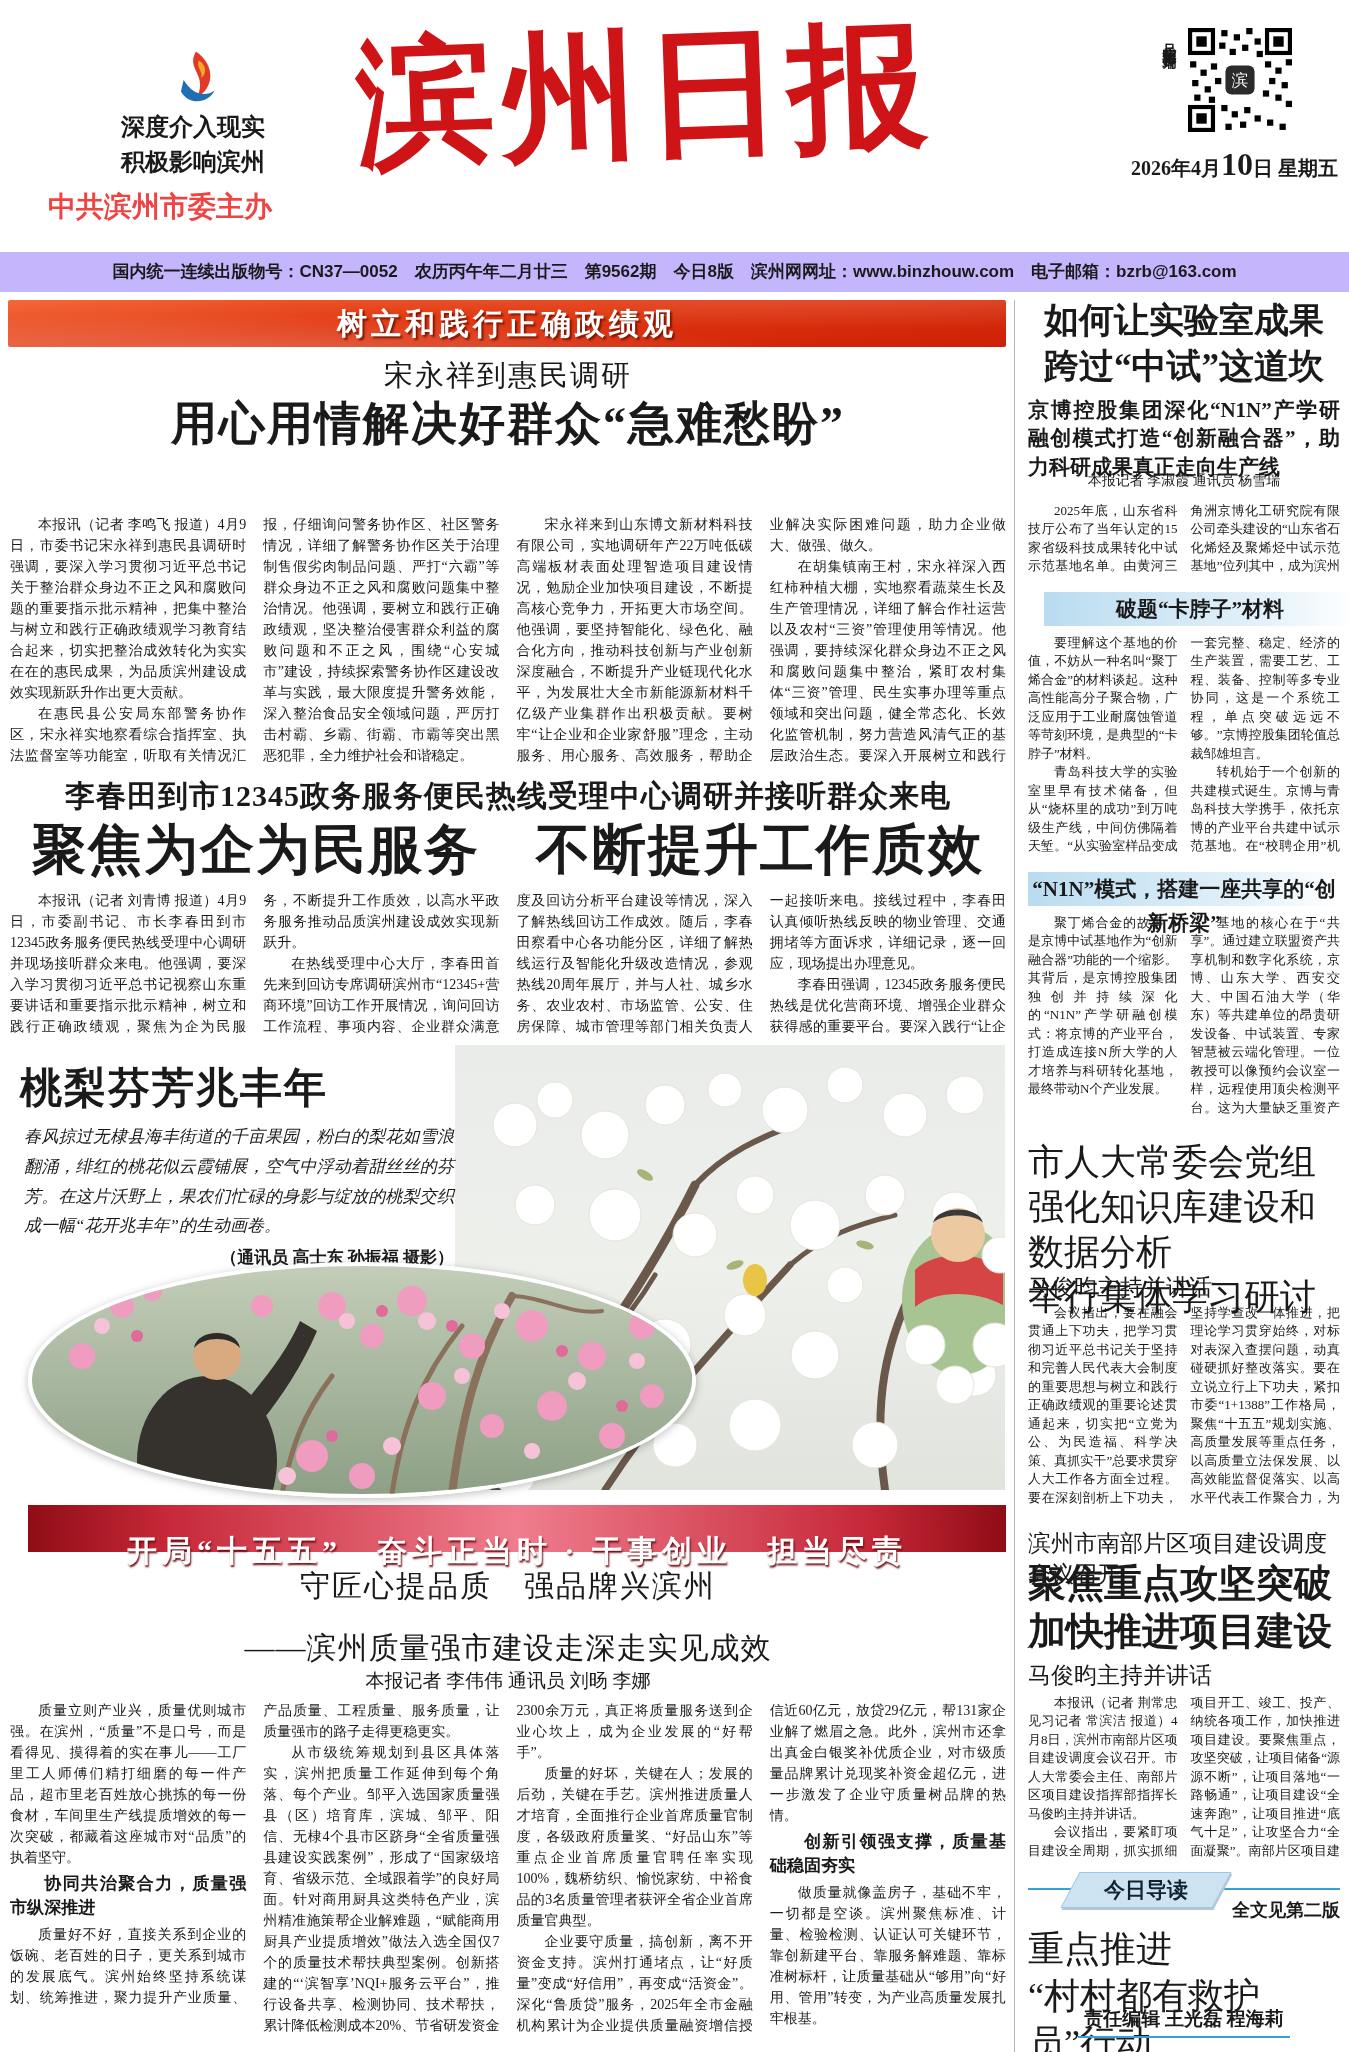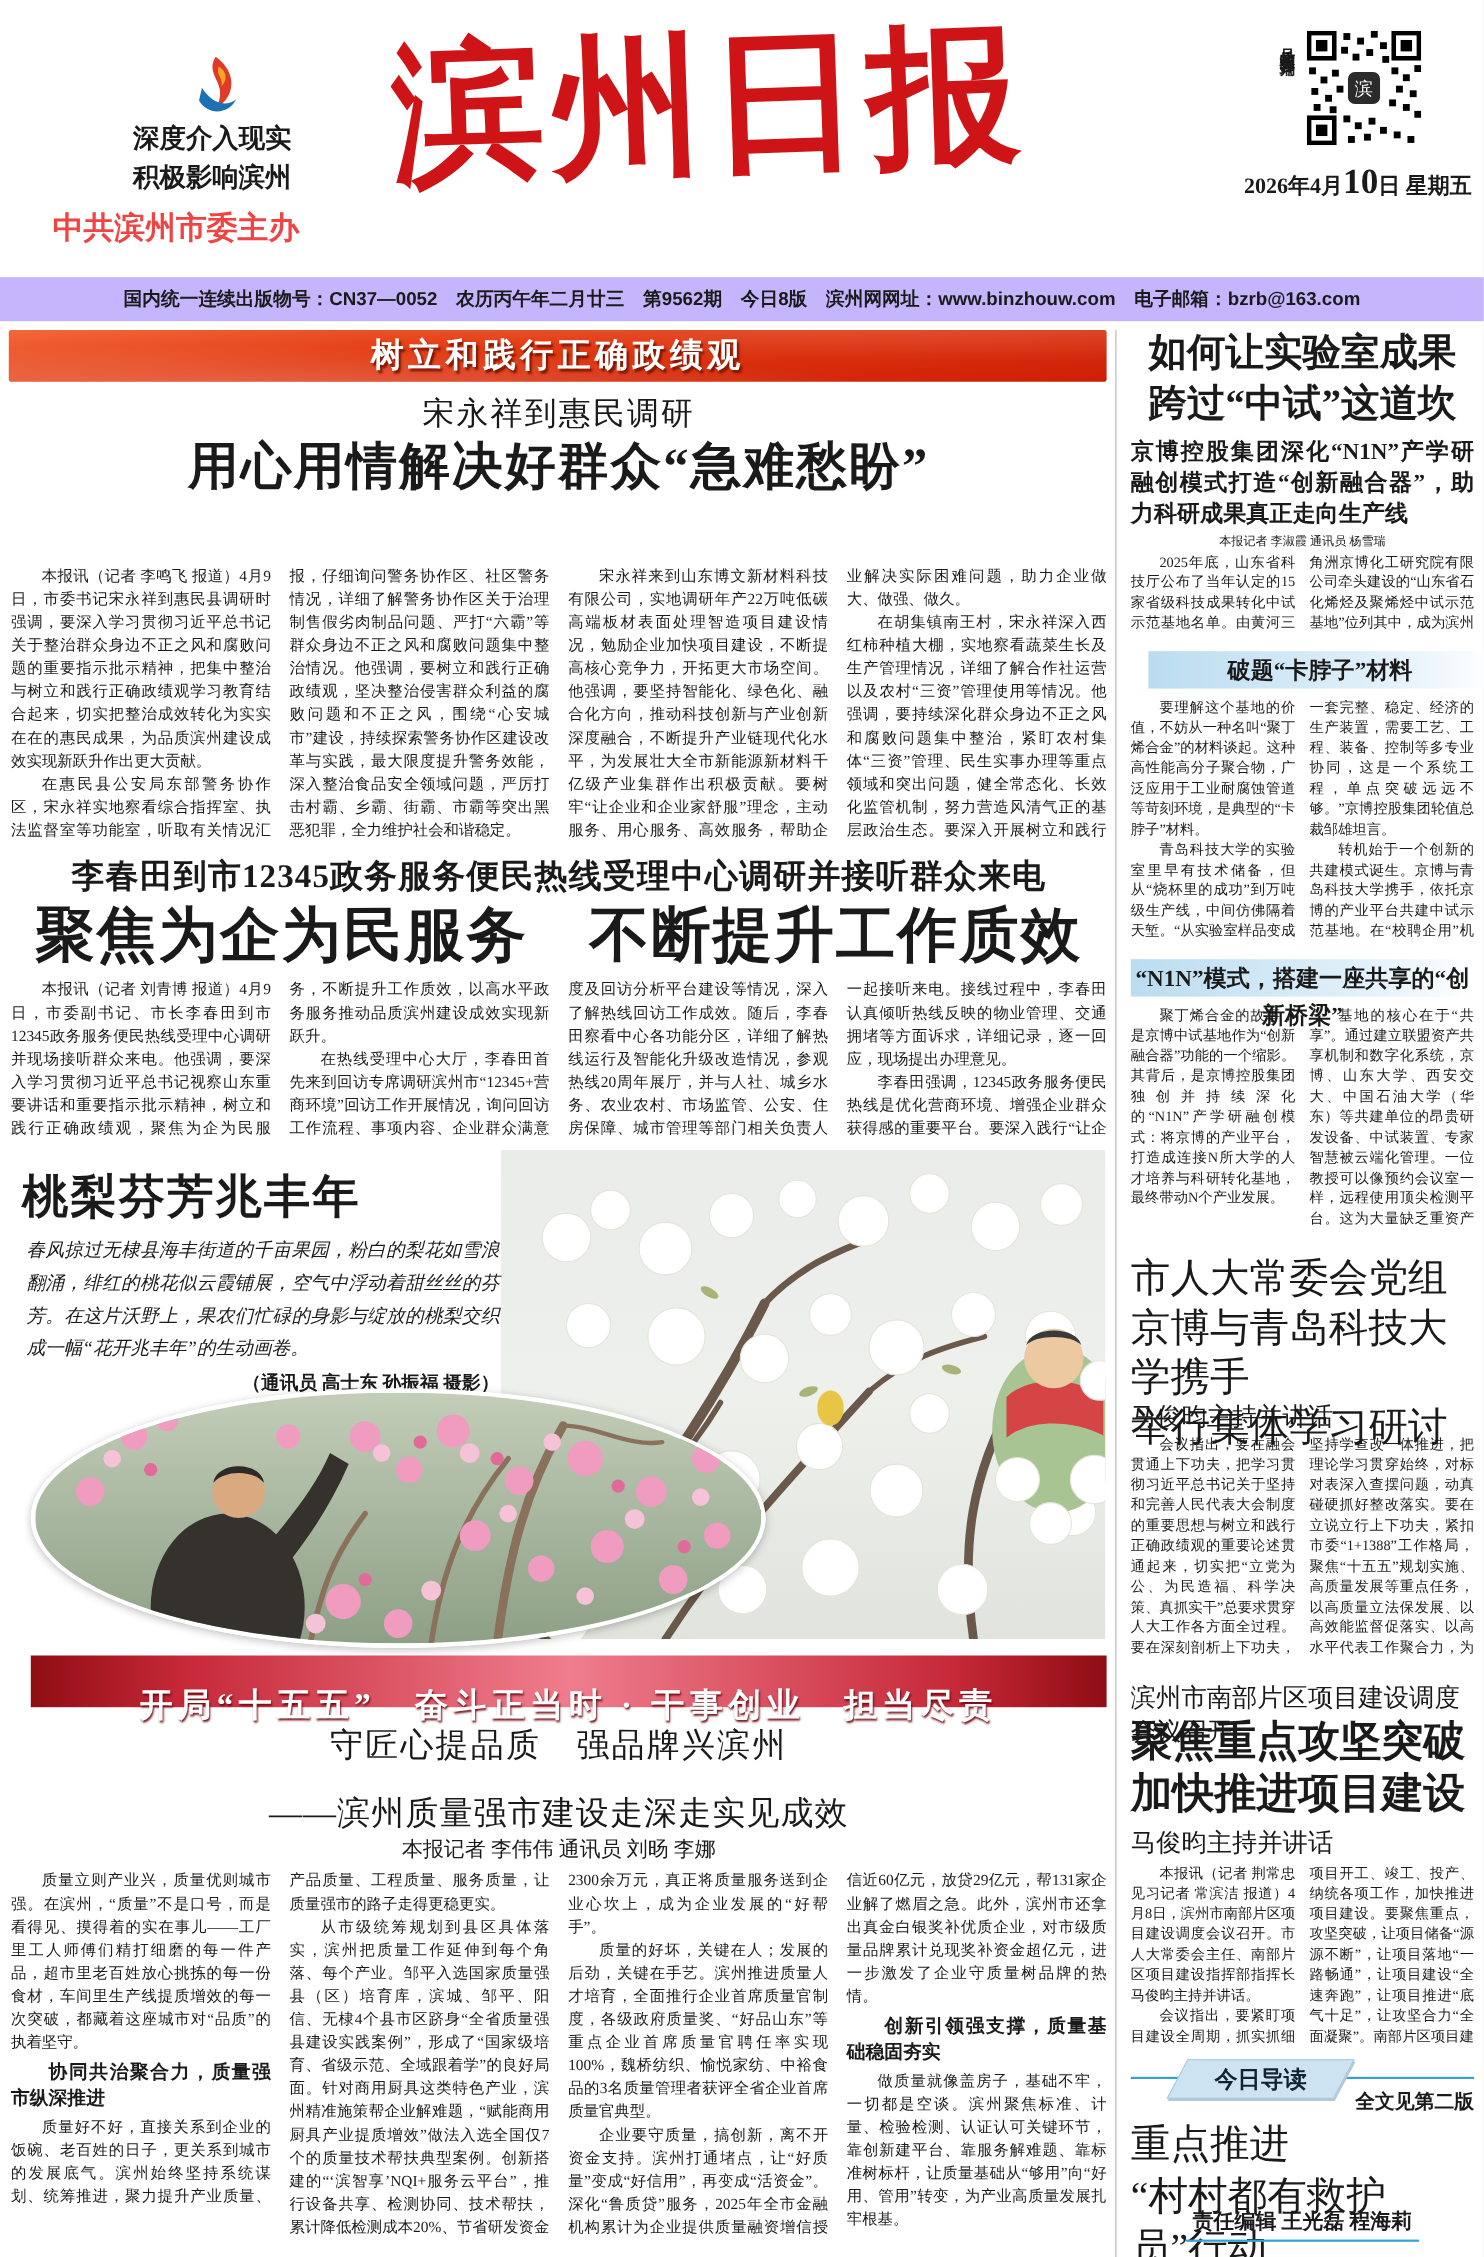--- a/index.html
+++ b/index.html
@@ -51,21 +51,21 @@
       font-weight:bold;letter-spacing:5px;text-shadow:1px 2px 2px #6d0a12;margin-top:22px;}
   .headline3{left:10px;top:1566px;width:996px;text-align:center;font-size:30px;font-weight:normal;letter-spacing:2px;}
   .subtitle3{left:10px;top:1628px;width:996px;text-align:center;font-size:30px;letter-spacing:1px;}
   .byline3{left:10px;top:1668px;width:996px;text-align:center;font-size:19px;}
   .body3{left:10px;top:1700px;width:996px;height:344px;}
   
   .vdivider{left:1014px;top:300px;width:1px;height:1752px;background:#b5b5b5;}
   .rrail{left:1028px;width:312px;}
   .r-headline1{top:298px;text-align:center;font-size:35px;font-weight:bold;line-height:1.3;}
   .r-subtitle1{top:396px;font-size:21px;font-weight:bold;line-height:1.35;text-align:justify;}
-  .r-byline1{top:484px;text-align:center;font-size:11px;}
+  .r-byline1{top:472px;text-align:center;font-size:14px;}
   .r-intro{top:502px;height:84px;}
   .subhead-bar{height:34px;line-height:34px;text-align:center;font-size:21px;font-weight:bold;
       background:linear-gradient(90deg,#badcf0 0%,#e3f1fa 70%,#ffffff 100%);}
   .r-sub1{top:592px;width:312px;margin-left:16px;}
   .r-sec1{top:634px;height:232px;}
   .r-sub2{top:872px;width:312px;}
   .r-sec2{top:914px;height:218px;}
   .r-npc-headline{top:1140px;font-size:36px;line-height:1.25;font-weight:500;}
   .r-npc-speaker{top:1272px;font-size:23px;}
   .r-npc-body{top:1304px;height:212px;}
@@ -357,21 +357,21 @@
       <p>转机始于一个创新的共建模式诞生。京博与青岛科技大学携手，依托京博的产业平台共建中试示范基地。在“校聘企用”机制下，高校教授的科研智慧深度融入产业攻关，企业的中试资源也向高校团队全面开放。在京博基地的智慧化中试车间里，各种反应、分离模块像乐高积木一样灵活组合，针对聚丁烯合金的特性进行了成百上千次验证。每一个参数都被精准记录，沉淀为宝贵的工业数据库资料。</p>
     </div>
   <div class="abs rrail r-sub2 subhead-bar">“N1N”模式，搭建一座共享的“创新桥梁”</div>
   <div class="abs rrail r-sec2 cols cols-2">
       <p>聚丁烯合金的故事，是京博中试基地作为“创新融合器”功能的一个缩影。其背后，是京博控股集团独创并持续深化的“N1N”产学研融创模式：将京博的产业平台，打造成连接N所大学的人才培养与科研转化基地，最终带动N个产业发展。</p>
       <p>基地的核心在于“共享”。通过建立联盟资产共享机制和数字化系统，京博、山东大学、西安交大、中国石油大学（华东）等共建单位的昂贵研发设备、中试装置、专家智慧被云端化管理。一位教授可以像预约会议室一样，远程使用顶尖检测平台。这为大量缺乏重资产的高校研发团队和中小企业打开了方便之门。</p>
     </div>
 
   <div class="abs rrail r-npc-headline">
     <div>市人大常委会党组</div>
-    <div>京博与青岛科技大学携手</div>
+    <div>强化知识库建设和数据分析</div>
     <div>举行集体学习研讨</div>
   </div>
   <div class="abs rrail r-npc-speaker">马俊昀主持并讲话</div>
   <div class="abs rrail r-npc-body cols cols-2">
       <p>会议指出，要在融会贯通上下功夫，把学习贯彻习近平总书记关于坚持和完善人民代表大会制度的重要思想与树立和践行正确政绩观的重要论述贯通起来，切实把“立党为公、为民造福、科学决策、真抓实干”总要求贯穿人大工作各方面全过程。要在深刻剖析上下功夫，坚持学查改一体推进，把理论学习贯穿始终，对标对表深入查摆问题，动真碰硬抓好整改落实。要在立说立行上下功夫，紧扣市委“1+1388”工作格局，聚焦“十五五”规划实施、高质量发展等重点任务，以高质量立法保发展、以高效能监督促落实、以高水平代表工作聚合力，为加快推进品质滨州建设成效全面跃升贡献人大力量。</p>
     </div>
 
   <div class="abs rrail r-south-kicker">滨州市南部片区项目建设调度会议召开</div>
   <div class="abs rrail r-south-headline">
     <div>聚焦重点攻坚突破</div>

